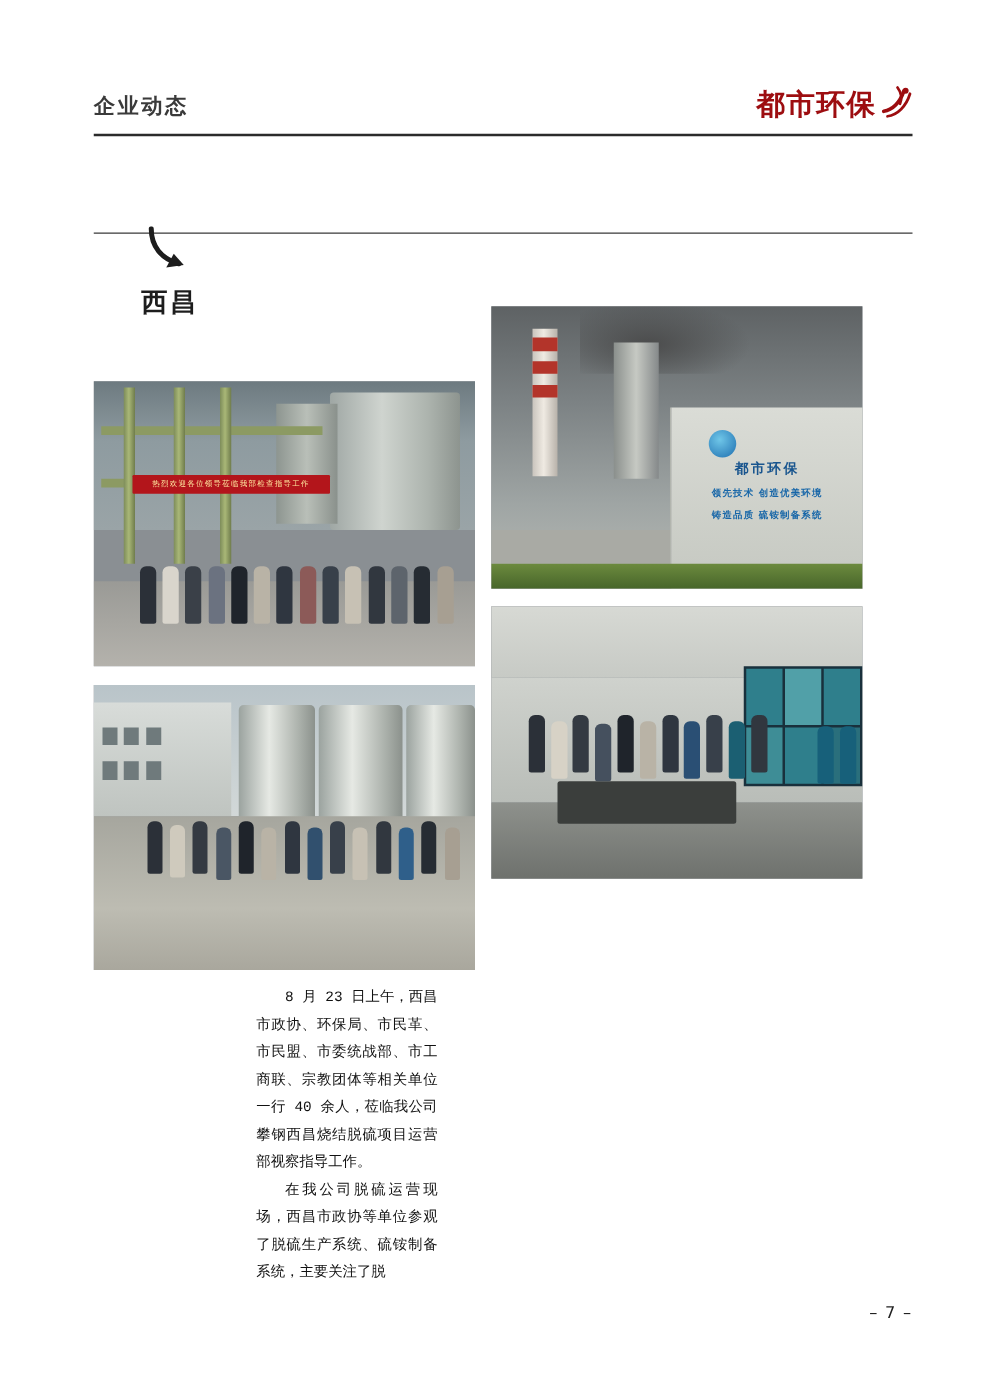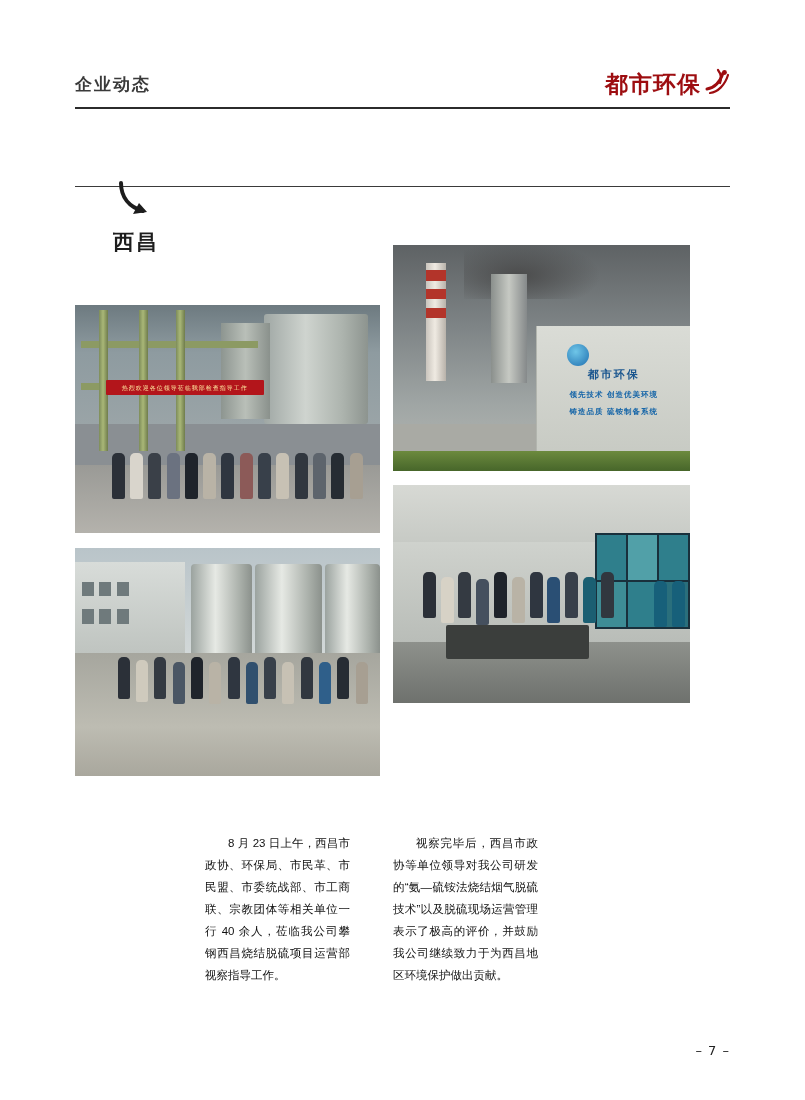--- a/index.html
+++ b/index.html
@@ -290,27 +290,27 @@
     background: #3b3e3c;
     border-radius: 2px;
   }
   #photo-control-room .person {
     position: absolute; width: 13px; height: 46px; border-radius: 5px 5px 2px 2px;
   }
 
   
   .col {
     position: absolute;
-    top: 832px;
+    top: 788px;
     width: 145px;
     font-size: 11.5px;
     line-height: 22px;
     color: #111;
     text-align: justify;
-    font-family: Liberation Sans, sans-serif;
+    font-family: Liberation Mono, monospace;
   }
   .col p { margin: 0; }
   .col p.indent { text-indent: 2em; }
   #col-left  { left: 205px; }
   #col-right { left: 393px; }
 
   
   .footer {
     position: absolute;
     right: 75px;
@@ -461,20 +461,20 @@
       <div class="person" style="left:58%;top:40%;background:#38404a;"></div>
       <div class="person" style="left:64%;top:42%;background:#1b5f72;"></div>
       <div class="person" style="left:70%;top:40%;background:#31373f;"></div>
       <div class="person" style="left:88%;top:44%;background:#17607a;"></div>
       <div class="person" style="left:94%;top:44%;background:#17607a;"></div>
     </div>
   </div>
 
   <div class="col" id="col-left">
     <p class="indent">8 月 23 日上午，西昌市政协、环保局、市民革、市民盟、市委统战部、市工商联、宗教团体等相关单位一行 40 余人，莅临我公司攀钢西昌烧结脱硫项目运营部视察指导工作。</p>
+    <p class="indent">在我公司脱硫运营现场，西昌市政协等单位参观了脱硫生产系统、硫铵制备系统，主要关注了脱</p>
   </div>
   <div class="col" id="col-right">
-    <p class="indent">视察完毕后，西昌市政协等单位领导对我公司研发的“氨—硫铵法烧结烟气脱硫技术”以及脱硫现场运营管理表示了极高的评价，并鼓励我公司继续致力于为西昌地区环境保护做出贡献。</p>
   </div>
 
   <div class="footer">– 7 –</div>
 
 </div>
 
 </body></html>

